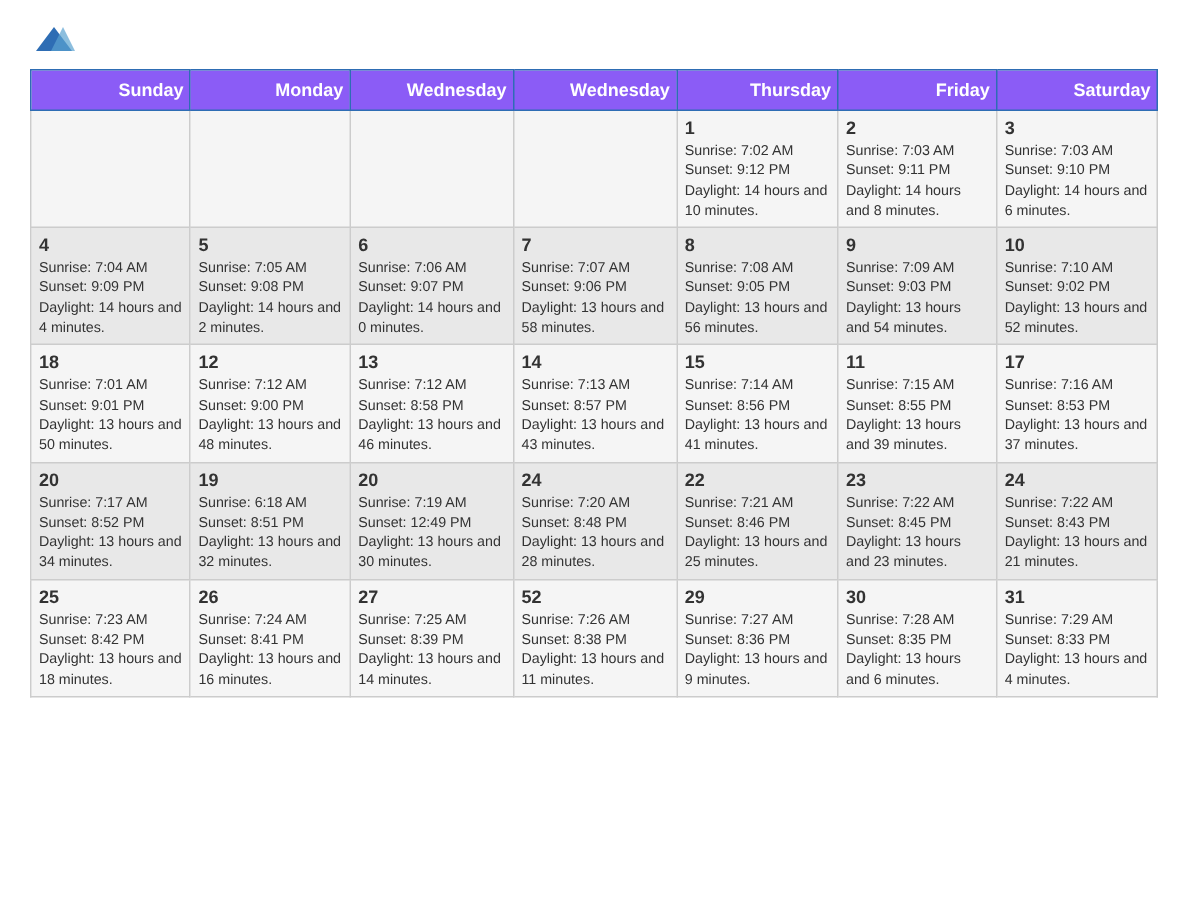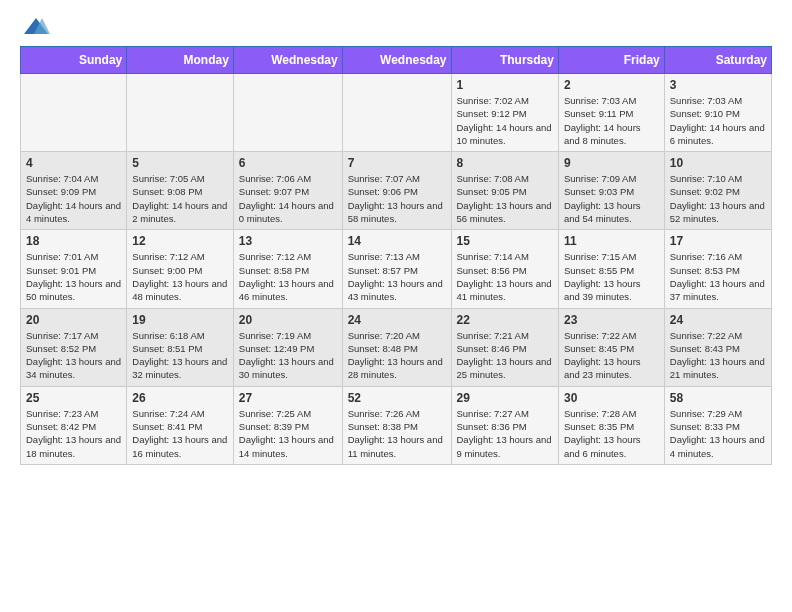--- a/index.html
+++ b/index.html
@@ -346,21 +346,21 @@
 and 9 minutes.</div>
         </td>
         <td>
           <span class="day-number">30</span>
           <div class="day-info">Sunrise: 7:28 AM
 Sunset: 8:35 PM
 Daylight: 13 hours
 and 6 minutes.</div>
         </td>
         <td>
-          <span class="day-number">58</span>
+          <span class="day-number">31</span>
           <div class="day-info">Sunrise: 7:29 AM
 Sunset: 8:33 PM
 Daylight: 13 hours
 and 4 minutes.</div>
         </td>
       </tr>
     </tbody>
 </table>
 
 </body></html>

